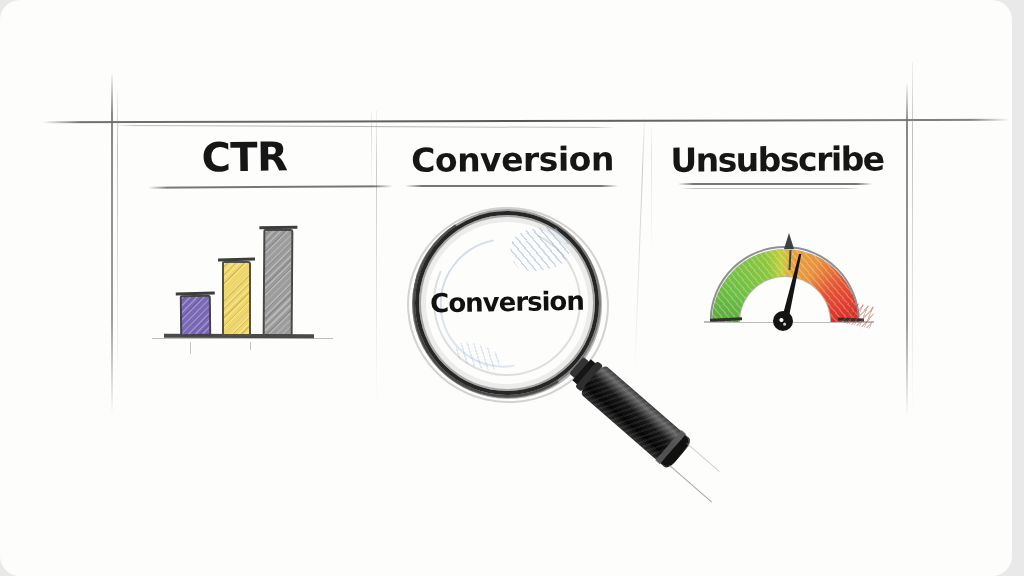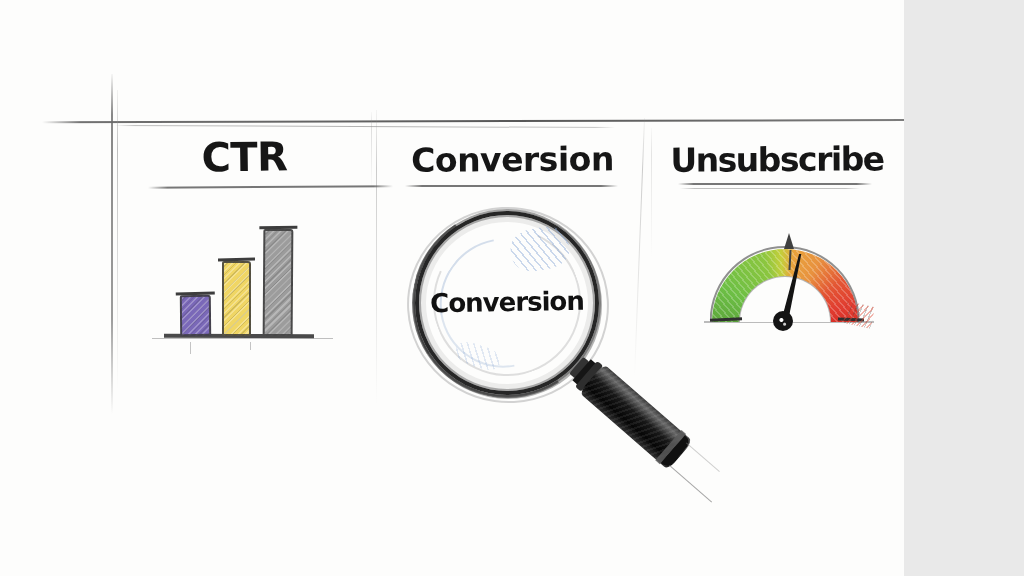--- a/index.html
+++ b/index.html
@@ -3,21 +3,21 @@
 <meta charset="utf-8">
 <style>
   :root{
     --bg:#fdfdfc; --ink:#161616; --pencil:#6e6e6e; --pencil-light:#b5b5b5; --pencil-dark:#3c3c3c;
     --bar-purple:#7a68b8; --bar-yellow:#f0d664; --bar-gray:#9c9c9c;
     --gauge-green:#6dbf45; --gauge-yellow:#c3cf3b; --gauge-orange:#e8923f; --gauge-red:#e13c30;
     --blue-sketch:#9fc0e2;
   }
   html,body{margin:0;padding:0;}
   body{background:#e9e9e9;font-family:"DejaVu Sans",sans-serif;}
-  .stage{position:relative;width:904px;height:576px;background:var(--bg);overflow:hidden;}
+  .stage{position:relative;width:1012px;height:576px;background:var(--bg);overflow:hidden;border-radius:20px;}
   .abs{position:absolute;}
 
   
   .hline{height:2px;background:linear-gradient(90deg,rgba(110,110,110,0),rgba(90,90,90,.85) 4%,rgba(70,70,70,.9) 50%,rgba(100,100,100,.8) 96%,rgba(120,120,120,0));}
   .vline{width:2px;background:linear-gradient(180deg,rgba(120,120,120,.05),rgba(105,105,105,.8) 12%,rgba(105,105,105,.65) 72%,rgba(150,150,150,0));}
   .faint{opacity:.45;}
   .vfaint{width:1px;background:linear-gradient(180deg,rgba(140,140,140,.1),rgba(140,140,140,.55) 20%,rgba(160,160,160,0));}
 
   
   .hdr{color:var(--ink);font-weight:bold;text-align:center;letter-spacing:-.5px;}

